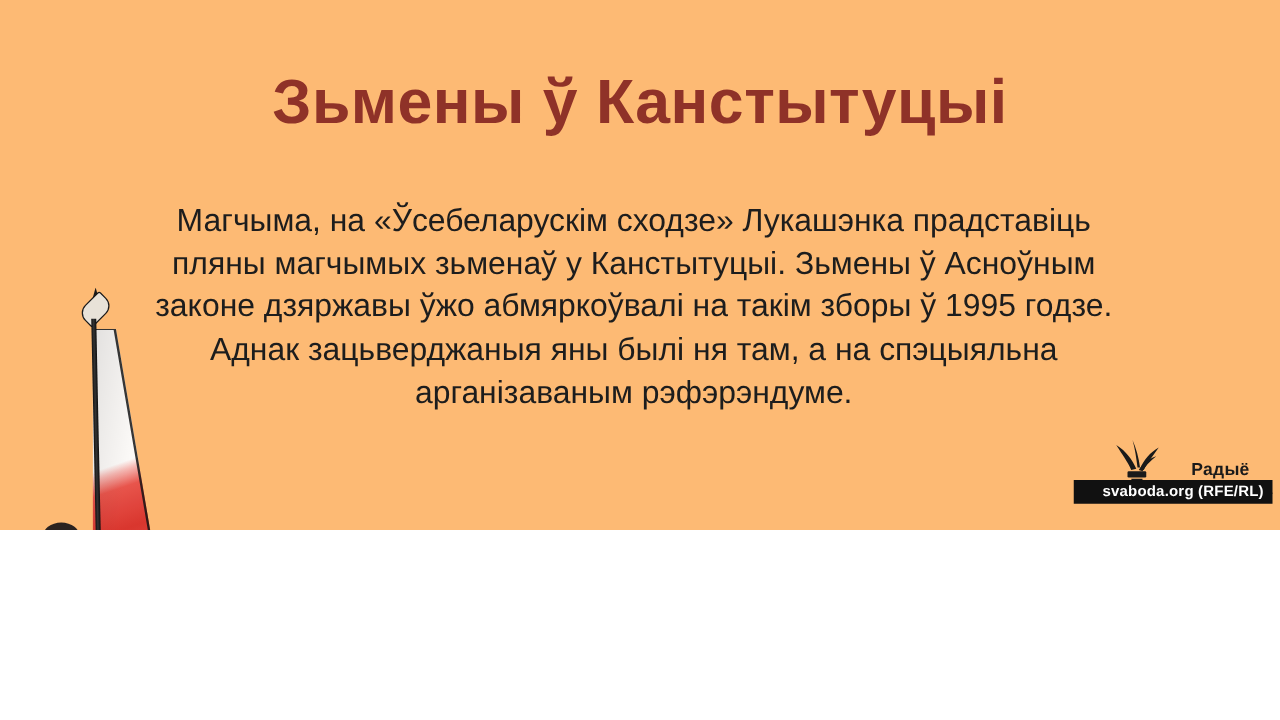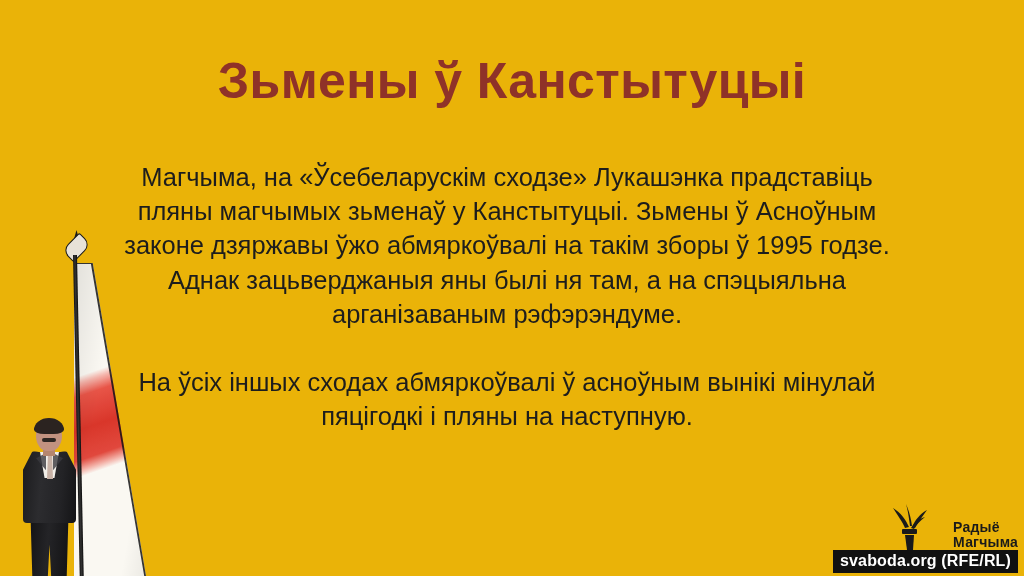--- a/index.html
+++ b/index.html
@@ -6,22 +6,22 @@
     margin: 0;
     padding: 0;
     background: #ffffff;
   }
   body {
     font-family: "Liberation Sans", "DejaVu Sans", sans-serif;
   }
   .slide {
     position: relative;
     width: 1024px;
-    height: 576px;
-    background: #eab308;
+    height: 424px;
+    background: #fdba74;
     overflow: hidden;
   }
 
   
   .title {
     position: absolute;
     left: 0;
     top: 55px;
     width: 1024px;
     text-align: center;
@@ -256,40 +256,39 @@
   }
   .logo-line {
     font-size: 14px;
     font-weight: 700;
     color: #1a1a1a;
     letter-spacing: 0.2px;
   }
   .url-bar {
     position: absolute;
     right: 6px;
-    bottom: 3px;
+    bottom: 21px;
     background: #111111;
     color: #ffffff;
-    font-size: 16px;
+    font-size: 12px;
     font-weight: 700;
     letter-spacing: 0.15px;
-    padding: 2px 7px 3px 7px;
+    padding: 2px 7px 3px 23px;
     white-space: nowrap;
   }
 </style>
 </head>
 <body>
 
 <div class="slide">
 
   <div class="title">Зьмены ў Канстытуцыі</div>
 
   <div class="body-block">
     <p class="para">Магчыма, на «Ўсебеларускім сходзе» Лукашэнка прадставіць пляны магчымых зьменаў у Канстытуцыі. Зьмены ў Асноўным законе дзяржавы ўжо абмяркоўвалі на такім зборы ў 1995 годзе. Аднак зацьверджаныя яны былі ня там, а на спэцыяльна арганізаваным рэфэрэндуме.</p>
-    <p class="para">На ўсіх іншых сходах абмяркоўвалі ў асноўным вынікі мінулай пяцігодкі і пляны на наступную.</p>
   </div>
 
   <div class="flag-group">
     <div class="finial-tip"></div>
     <div class="finial"></div>
     <div class="cloth"></div>
     <div class="cloth-shade"></div>
     <div class="cloth-edge"></div>
     <div class="pole"></div>
 

